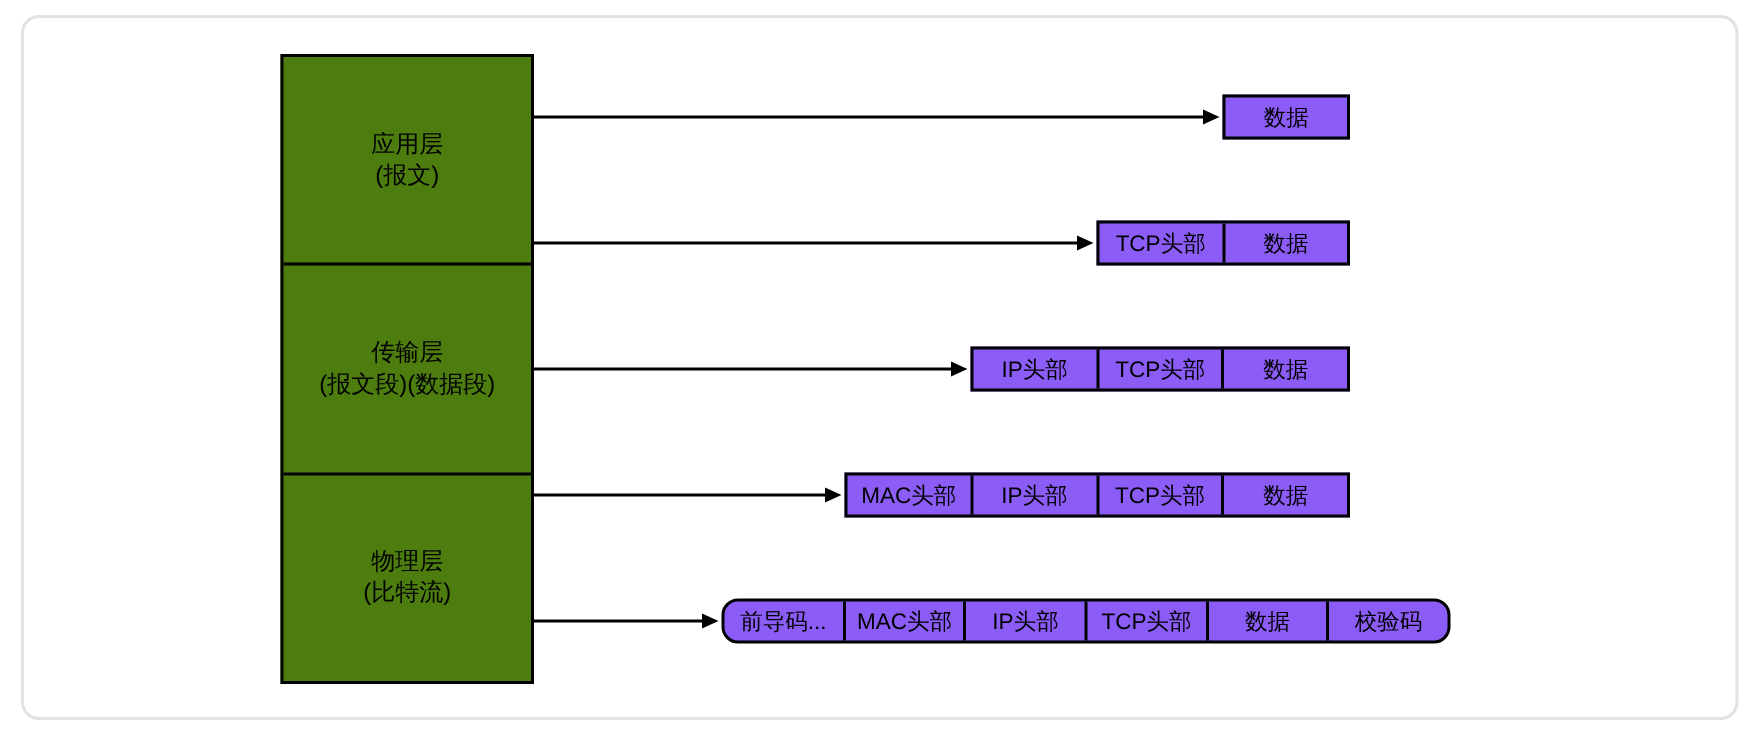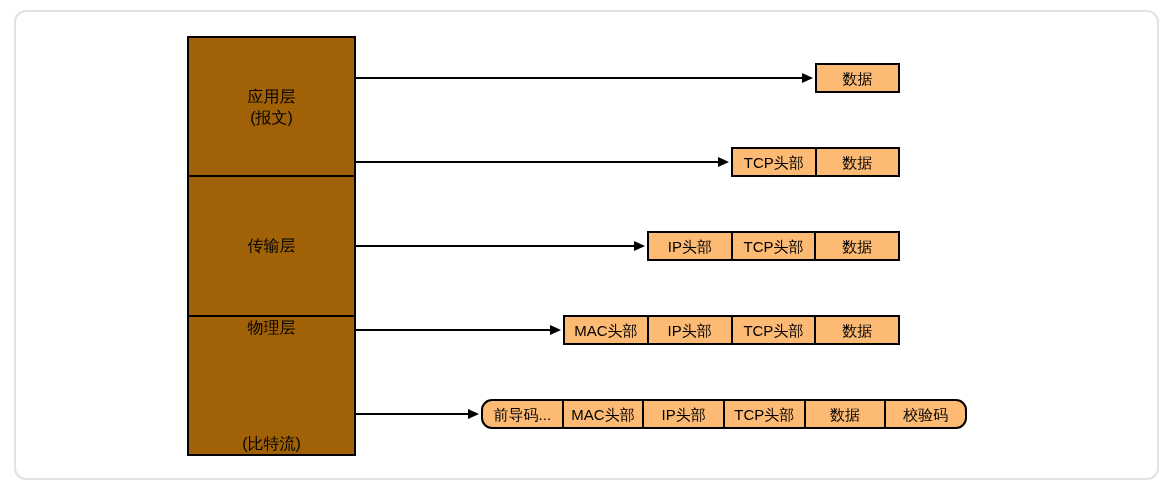--- a/index.html
+++ b/index.html
@@ -36,54 +36,54 @@
   .layer-stack {
     position: absolute;
     left: 187px;
     top: 36px;
     width: 169px;
     height: 420px;
     border: 2px solid #000000;
     box-sizing: border-box;
     display: flex;
     flex-direction: column;
-    background: #a16207;
+    background: #4d7c0f;
   }
   .layer-row {
     flex: 1;
     border-bottom: 2px solid #000000;
     display: flex;
     flex-direction: column;
     align-items: center;
     justify-content: center;
     text-align: center;
     font-size: 16px;
     line-height: 21px;
   }
-  .layer-row:last-child { border-bottom: none; justify-content: space-between; }
+  .layer-row:last-child { border-bottom: none; }
   .arrow-line {
     position: absolute;
     height: 2px;
     background: #000000;
   }
   .arrow-head {
     position: absolute;
     width: 0;
     height: 0;
     border-top: 5px solid transparent;
     border-bottom: 5px solid transparent;
     border-left: 11px solid #000000;
   }
   .packet-box {
     position: absolute;
     height: 30px;
     border: 2px solid #000000;
     box-sizing: border-box;
     display: flex;
-    background: #fdba74;
+    background: #8b5cf6;
   }
   .packet-cell {
     flex: 1;
     display: flex;
     align-items: center;
     justify-content: center;
     font-size: 15px;
     line-height: 15px;
     white-space: nowrap;
     border-left: 2px solid #000000;
@@ -96,20 +96,21 @@
 <div class="page">
   <div class="card"></div>
   <div class="canvas">
     <div class="layer-stack">
         <div class="layer-row">
           <div class="label-line">应用层</div>
           <div class="label-line">(报文)</div>
         </div>
         <div class="layer-row">
           <div class="label-line">传输层</div>
+          <div class="label-line">(报文段)(数据段)</div>
         </div>
         <div class="layer-row">
           <div class="label-line">物理层</div>
           <div class="label-line">(比特流)</div>
         </div>
       </div>
 
   <div class="arrow-line" style="left: 356px; top: 77px; width: 449px;"></div>
       <div class="arrow-head" style="left: 802px; top: 73px;"></div>
       <div class="packet-box" style="left: 815px; top: 63px; width: 85px;">

